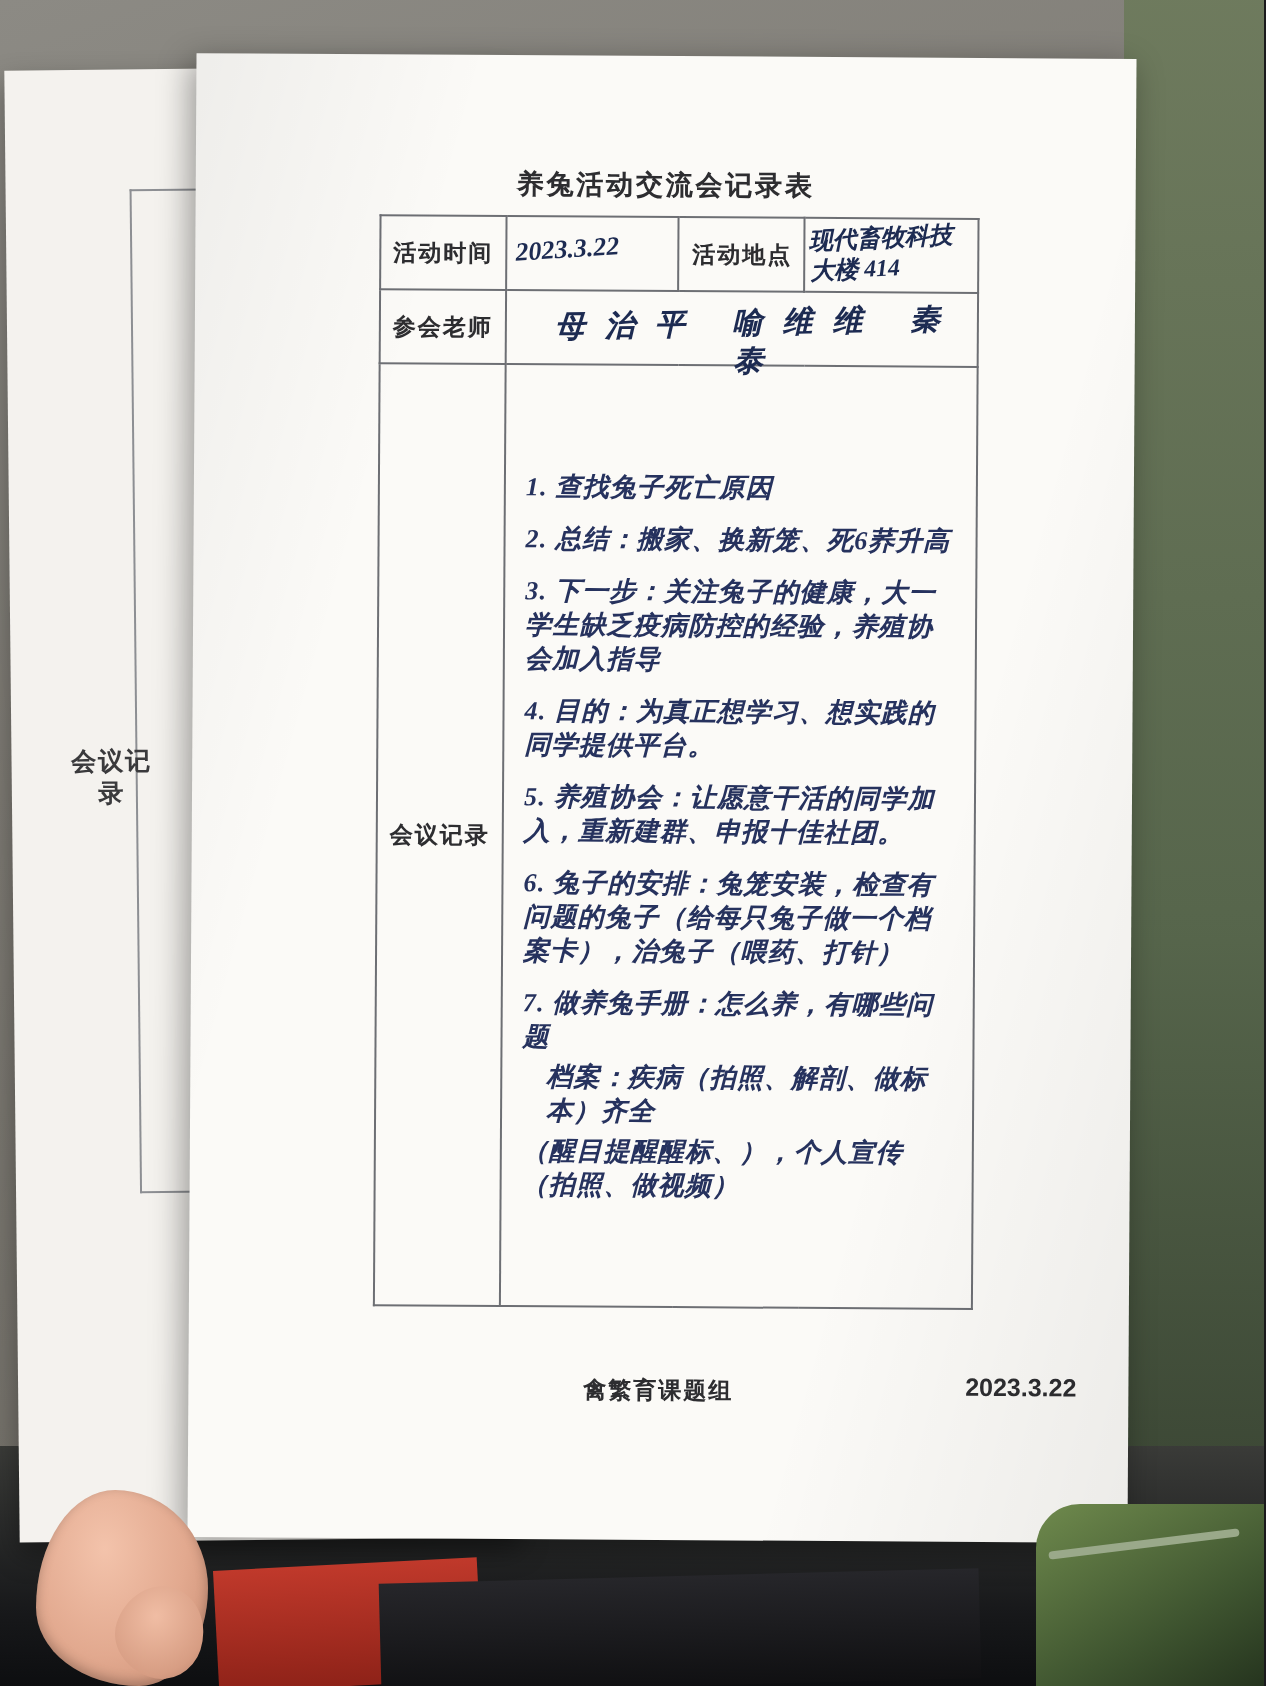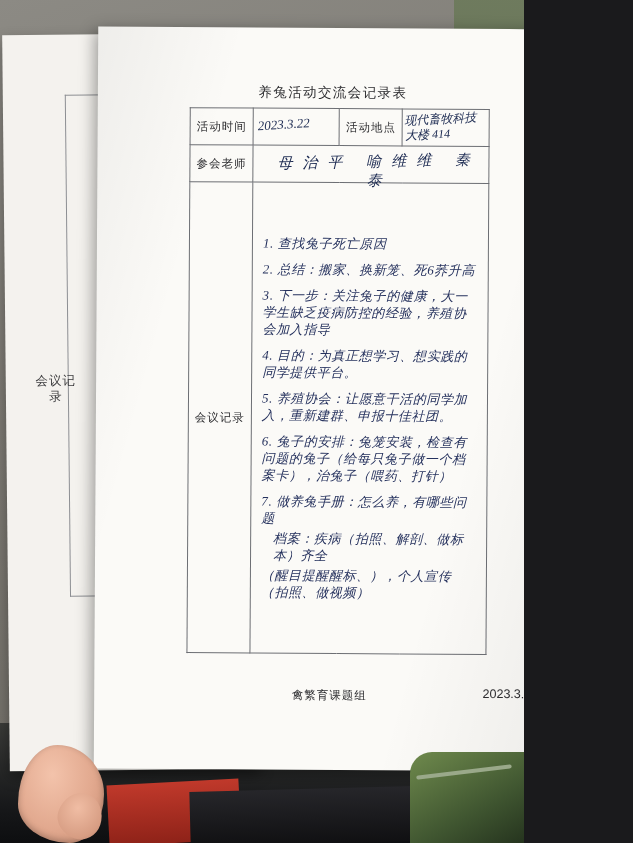--- a/index.html
+++ b/index.html
@@ -2,25 +2,26 @@
 <html><head>
 <meta charset="utf-8">
 <style>
   html, body {
     margin: 0;
     padding: 0;
     background: #1a1a1c;
   }
   #stage {
     position: relative;
-    width: 524px;
+    width: 632px;
     height: 843px;
     overflow: hidden;
     font-family: "Liberation Sans", sans-serif;
     background: #6f6a63;
+    font-weight: bold;
   }
 
   
   .desk-top {
     position: absolute;
     left: 0; top: 0; width: 633px; height: 760px;
     background: linear-gradient(160deg, #8c8a84 0%, #7e7b74 40%, #6b6861 100%);
   }
   .desk-green-strip {
     position: absolute;

